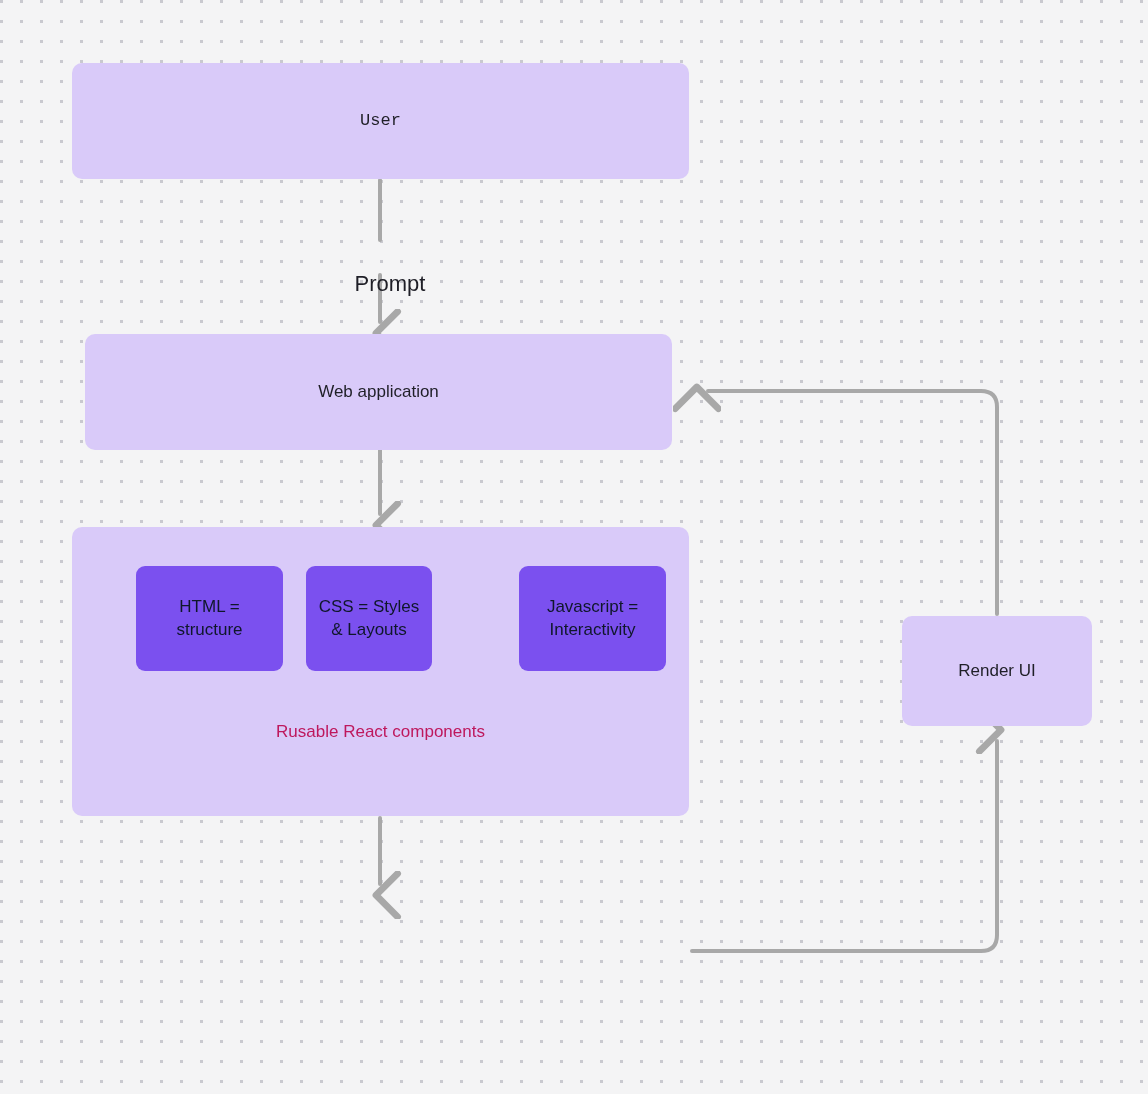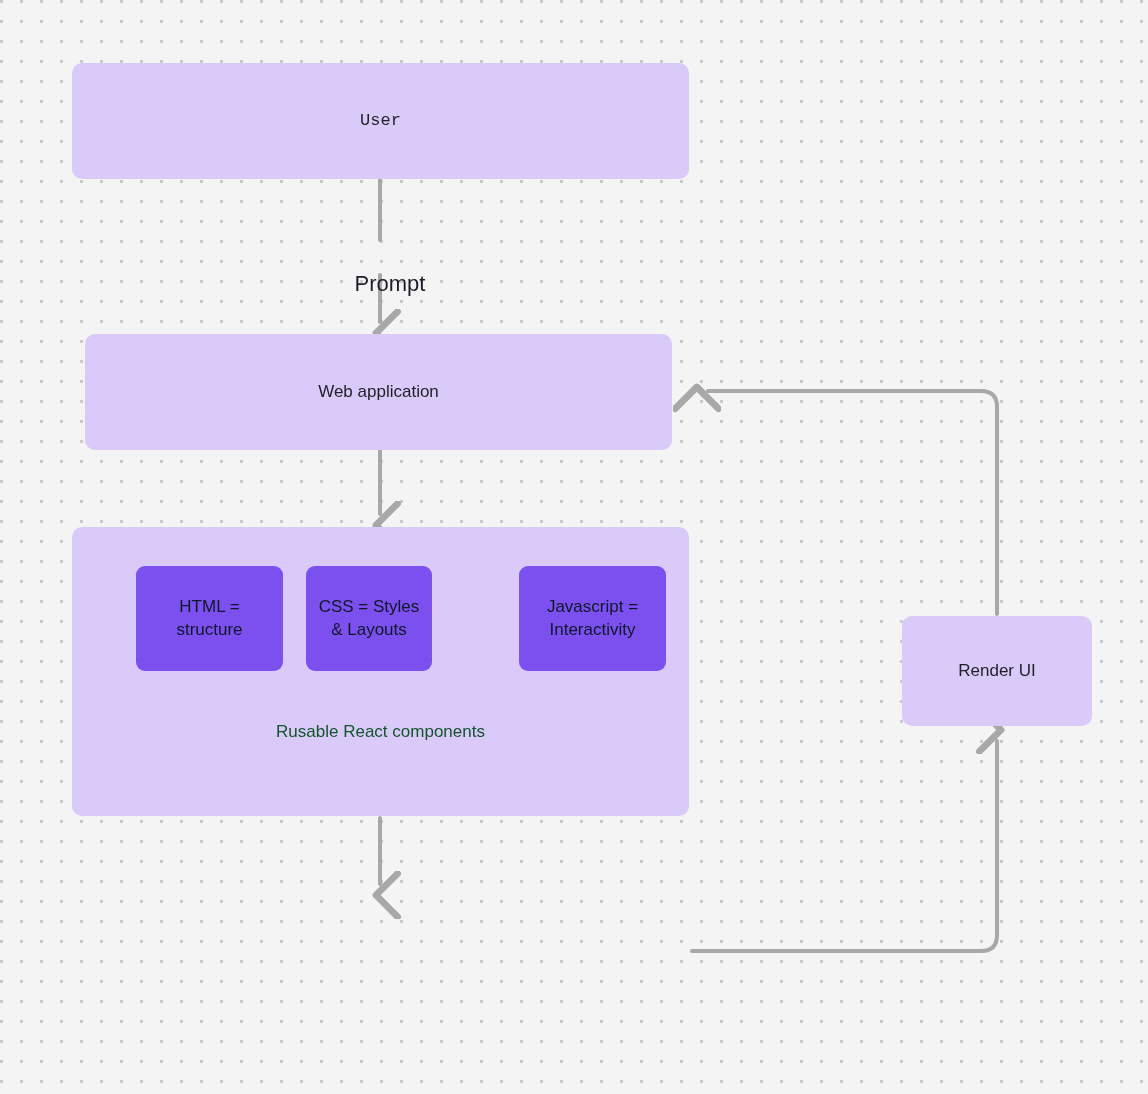--- a/index.html
+++ b/index.html
@@ -55,21 +55,21 @@
     font-size: 17px;
     line-height: 1.32;
     text-align: center;
   }
   .stack-label {
     position: absolute;
     left: 0;
     right: 0;
     text-align: center;
     font-size: 17px;
-    color: #14532d;
+    color: #be185d;
   }
   .edge-label {
     position: absolute;
     font-size: 22px;
     color: #1f1f27;
     white-space: pre;
     background: transparent;
   }
 </style>
 </head>

